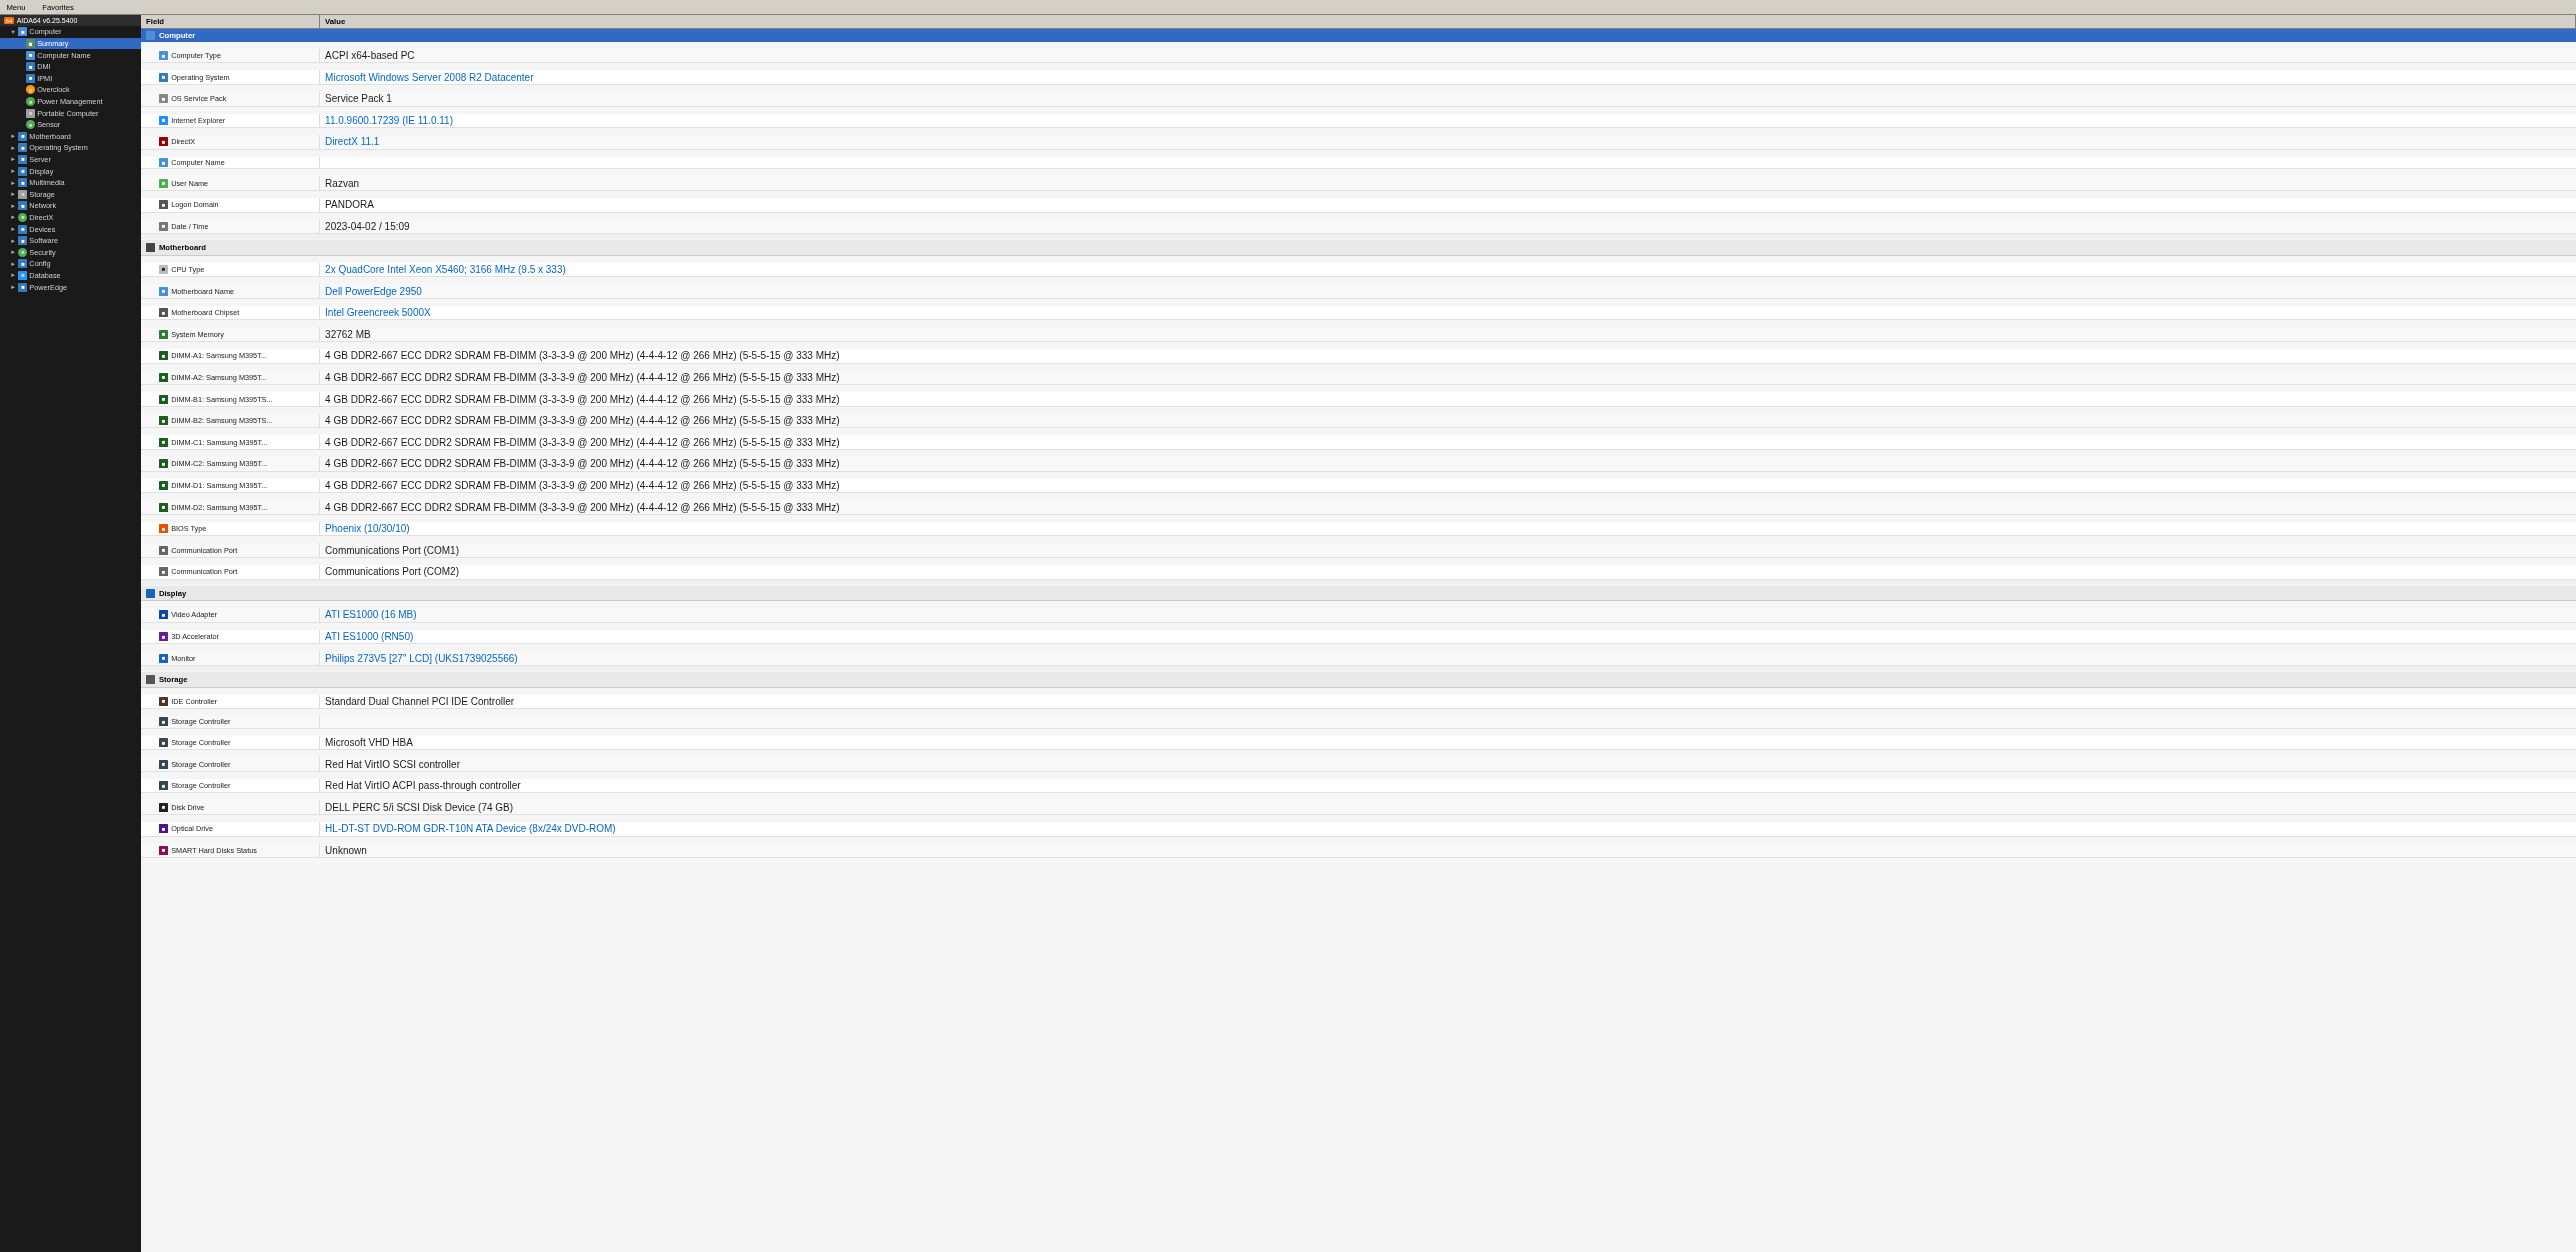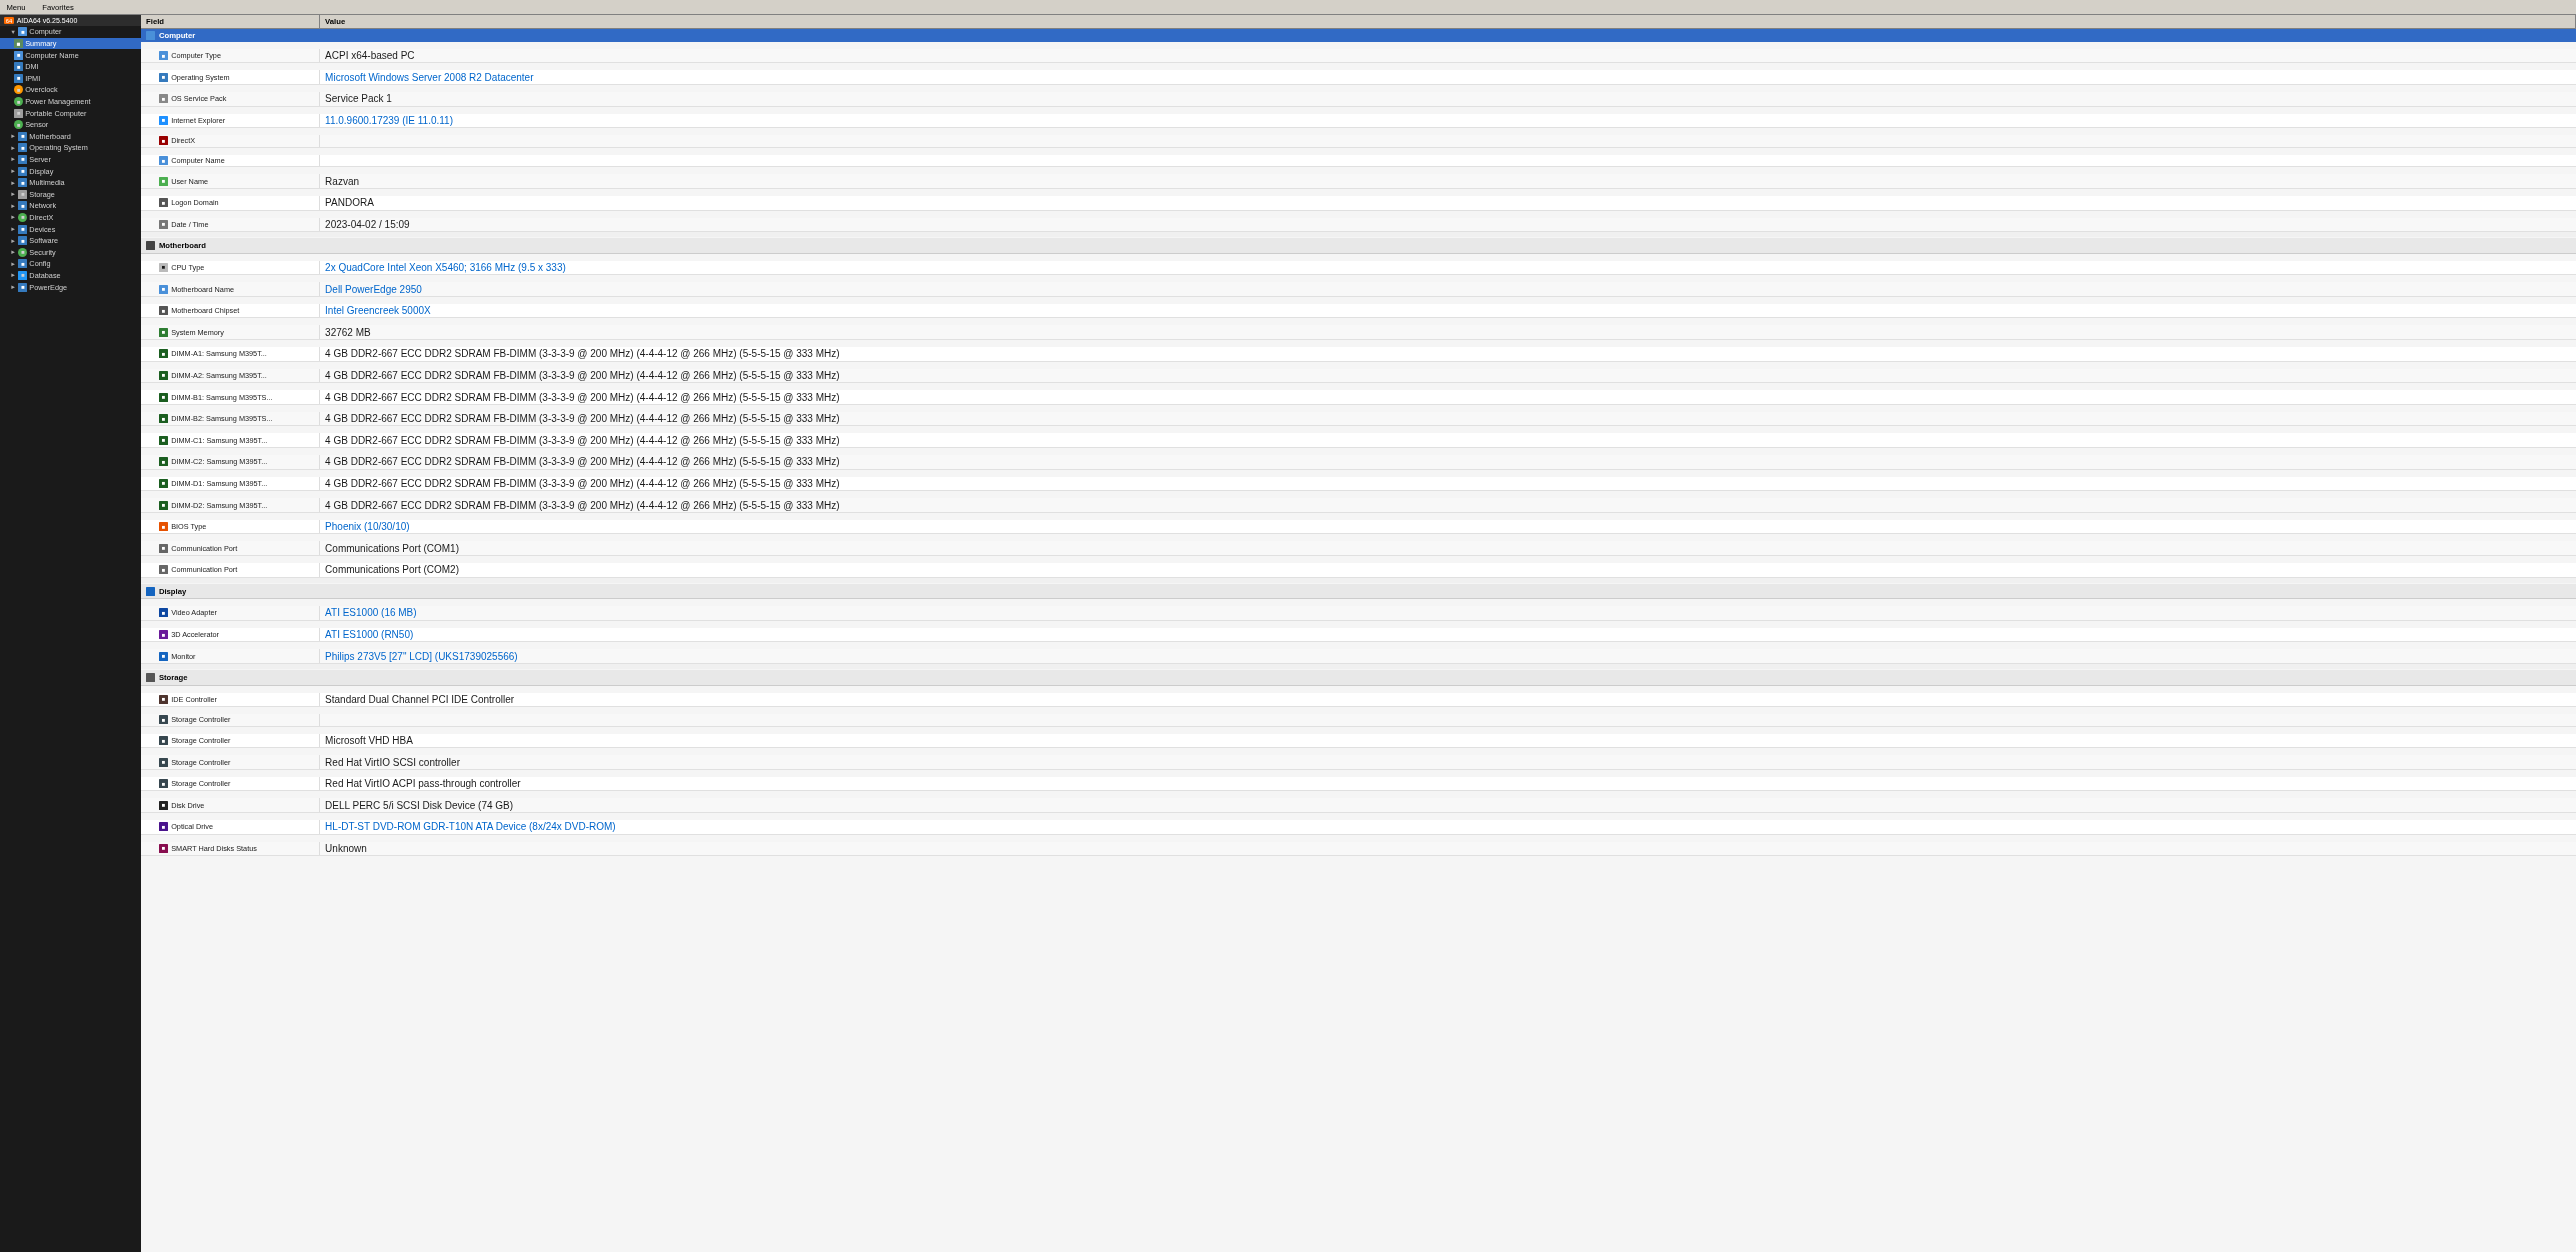--- a/index.html
+++ b/index.html
@@ -55,21 +55,21 @@
     .tree-item {
       padding: 1.3px 2.6px 1.3px 5.1px;
       cursor: pointer;
       display: flex;
       align-items: center;
       gap: 1.9px;
       white-space: nowrap;
     }
     .tree-item.selected { background: #316ac5; color: white; }
     .tree-item.level1 { padding-left: 10.2px; }
-    .tree-item.level2 { padding-left: 6px; }
+    .tree-item.level2 { padding-left: 18px; }
     .expand-icon { font-size: 5.8px; color: #aaa; min-width: 6.4px; }
     .icon-box {
       width: 9px; height: 9px;
       display: inline-flex; align-items: center; justify-content: center;
       font-size: 6.4px; flex-shrink: 0;
     }
     
     .content-area {
       flex: 1;
       background: #f0f0f0;
@@ -352,20 +352,21 @@
           <span class="field-icon fi-ie">■</span>
           <span>Internet Explorer</span>
         </div>
         <div class="value-cell link">11.0.9600.17239 (IE 11.0.11)</div>
       </div>
       <div class="data-row">
         <div class="field-cell">
           <span class="field-icon fi-dx">■</span>
           <span>DirectX</span>
         </div>
+        <div class="value-cell link">DirectX 11.1</div>
       </div>
       <div class="data-row">
         <div class="field-cell">
           <span class="field-icon fi-computer">■</span>
           <span>Computer Name</span>
         </div>
       </div>
       <div class="data-row">
         <div class="field-cell">
           <span class="field-icon fi-user">■</span>

